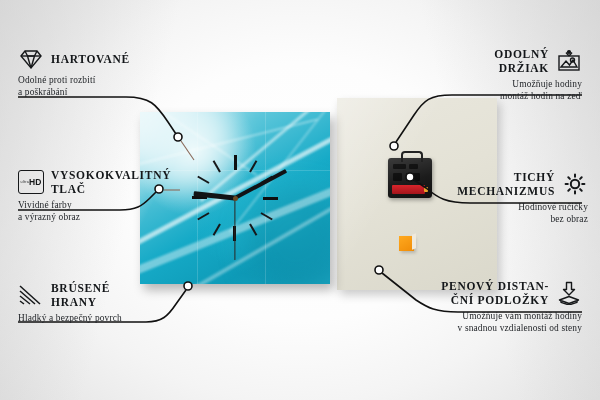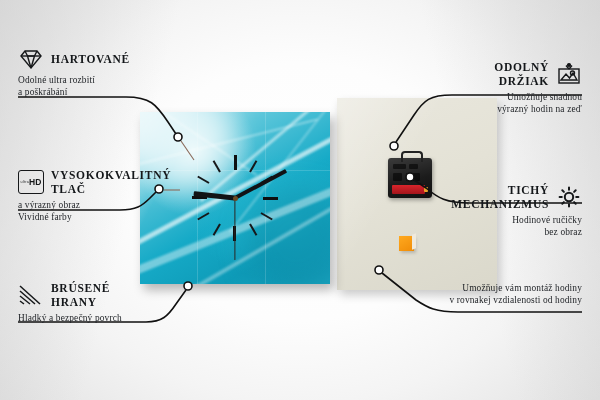--- a/index.html
+++ b/index.html
@@ -107,21 +107,21 @@
     font-family:"Liberation Serif", serif;
     font-size:9.4px;line-height:12.2px;color:#23262a;letter-spacing:.15px;
     padding-top:3px;
   }
   .feat .ico{width:26px;height:24px;flex:0 0 26px;}
   .feat .ico svg{width:26px;height:24px;display:block;}
 
   .left{text-align:left;}
   .left .hd{flex-direction:row;}
   .right{text-align:right;}
-  .right .hd{flex-direction:row;justify-content:flex-end;margin-top:13px;}
+  .right .hd{flex-direction:row;justify-content:flex-end;}
 
   
   .hdbadge{width:24px;height:22px;border:1.6px solid #16181a;border-radius:3px;
            display:flex;flex-direction:row;align-items:center;justify-content:center;}
   .hdbadge b{font-family:"Liberation Sans",sans-serif;font-size:8.5px;line-height:8px;color:#16181a;}
   .hdbadge s{font-family:"Liberation Sans",sans-serif;font-size:3.6px;line-height:4px;
              letter-spacing:.3px;text-decoration:none;color:#16181a;}
 </style>
 </head>
 <body>
@@ -237,41 +237,41 @@
               <path d="M19 4 L16.5 9 L13 21"></path>
               <path d="M9.5 9 H16.5"></path>
         </g>
           </svg>
       </span>
       <span>
         <span class="ttl" style="display:block">HARTOVANÉ</span>
       </span>
     </div>
     <div class="desc">
-      <div>Odolné ultra rozbití</div>
+      <div>Odolné proti rozbití</div>
       <div>a poškrábání</div>
     </div>
   </div>
 
   <div class="feat left" style="left:18px;top:168px;width:185px;">
     <div class="hd">
       <span class="ico">
         <span class="hdbadge">
           <s>ultra</s>
           <b>HD</b>
         </span>
       </span>
       <span>
         <span class="ttl" style="display:block">VYSOKOKVALITNÝ</span>
         <span class="ttl" style="display:block">TLAČ</span>
       </span>
     </div>
     <div class="desc">
+      <div>Vividné farby</div>
       <div>a výrazný obraz</div>
-      <div>Vividné farby</div>
     </div>
   </div>
 
   <div class="feat left" style="left:18px;top:281px;width:185px;">
     <div class="hd">
       <span class="ico">
         <svg viewBox="0 0 26 24">
             <g stroke="#16181a" stroke-width="1.5" fill="none">
           <path d="M2 3 L22 21"></path>
               <path d="M2 8 L17 21"></path>
@@ -302,26 +302,26 @@
           <rect x="3" y="7" width="20" height="14"></rect>
           <path d="M13 7 L10 3.5 M13 7 L16 3.5"></path>
               <circle cx="13" cy="3" r="1.4" fill="#16181a"></circle>
           <path d="M5 18 L10 12 L13.5 16 L17 11 L21 18 Z" fill="none"></path>
           <circle cx="16.5" cy="11" r="2"></circle>
         </g>
           </svg>
       </span>
     </div>
     <div class="desc">
-      <div>Umožňuje snadnou</div>
-      <div>výrazný hodin na zeď</div>
-    </div>
-  </div>
-
-  <div class="feat right" style="right:18px;top:170px;width:190px;">
+      <div>Umožňuje hodiny</div>
+      <div>montáž hodin na zeď</div>
+    </div>
+  </div>
+
+  <div class="feat right" style="right:12px;top:170px;width:190px;">
     <div class="hd">
       <span>
         <span class="ttl" style="display:block">TICHÝ</span>
         <span class="ttl" style="display:block">MECHANIZMUS</span>
       </span>
       <span class="ico">
         <svg viewBox="0 0 26 24">
             <g fill="none" stroke="#16181a" stroke-width="2" stroke-linecap="round">
           <circle cx="13" cy="12" r="4.2"></circle>
           <path d="M13 2.6 v2.2 M13 19.2 v2.2 M3.6 12 h2.2 M20.2 12 h2.2
@@ -330,19 +330,34 @@
           </svg>
       </span>
     </div>
     <div class="desc">
       <div>Hodinové ručičky</div>
       <div>bez obraz</div>
     </div>
   </div>
 
   <div class="feat right" style="right:18px;top:279px;width:230px;">
+    <div class="hd">
+      <span>
+        <span class="ttl" style="display:block">PENOVÝ DISTAN-</span>
+        <span class="ttl" style="display:block">ČNÍ PODLOŽKY</span>
+      </span>
+      <span class="ico">
+        <svg viewBox="0 0 26 24">
+            <g fill="none" stroke="#16181a" stroke-width="1.4" stroke-linejoin="round">
+          <path d="M10.5 1.5 h5 v7 h3 L13 14 L7.5 8.5 h3 Z"></path>
+          <path d="M13 15.5 L3.5 19 L13 22.5 L22.5 19 Z"></path>
+          <path d="M5 20 L5 21.3 L13 24 L21 21.3 L21 20"></path>
+        </g>
+          </svg>
+      </span>
+    </div>
     <div class="desc">
       <div>Umožňuje vám montáž hodiny</div>
-      <div>v rovnakej vzdialenosti od hodiny</div>
+      <div>v snadnou vzdialenosti od steny</div>
     </div>
   </div>
 
 </div>
 
 </body></html>

